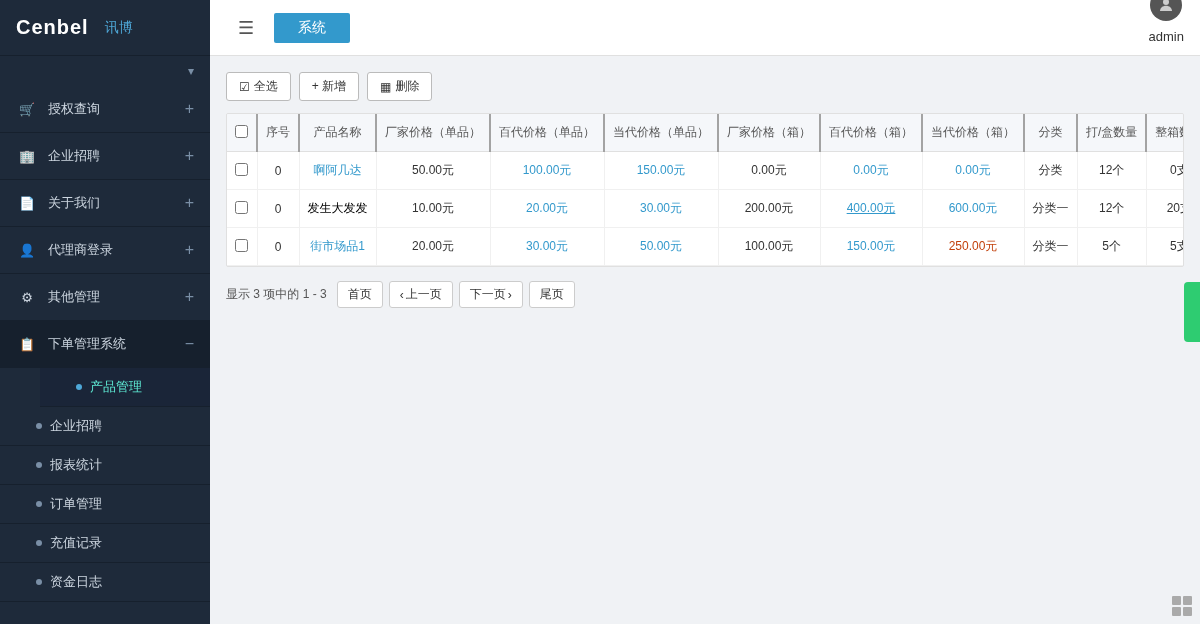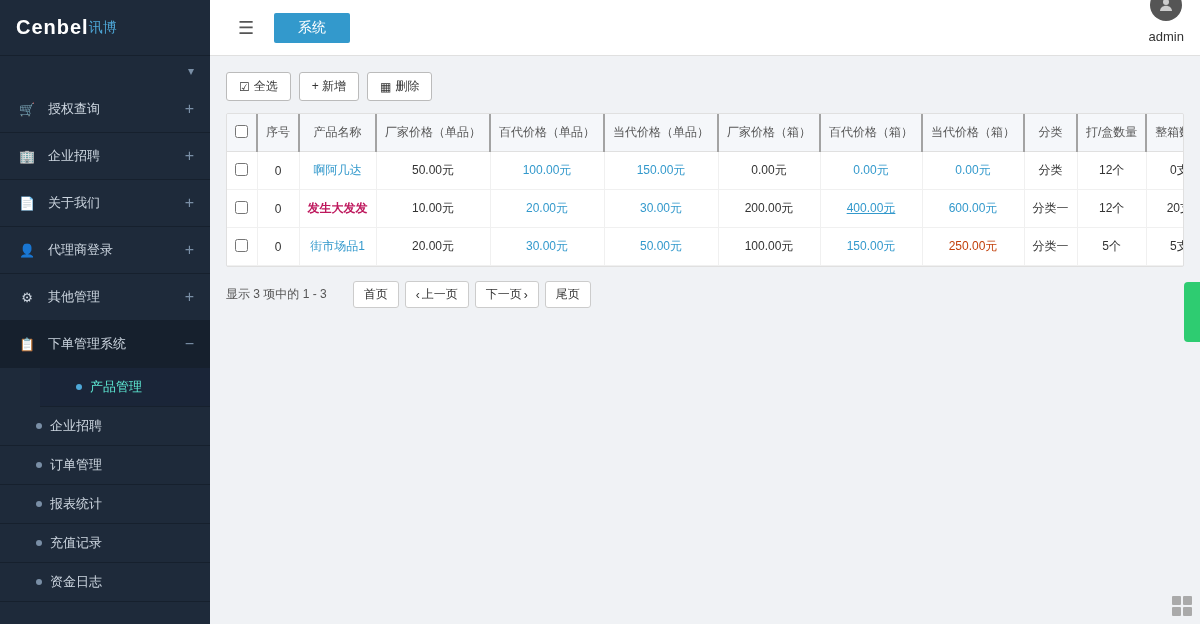--- a/index.html
+++ b/index.html
@@ -26,21 +26,21 @@
     }
     .sidebar-logo .logo-text {
       color: #fff;
       font-size: 20px;
       font-weight: bold;
       letter-spacing: 1px;
     }
     .sidebar-logo .logo-sub {
       color: #4ea8d8;
       font-size: 14px;
-      margin-left: 0;
+      margin-left: 16px;
     }
     .sidebar-collapse-btn {
       padding: 8px 16px;
       color: #7a8fa6;
       cursor: pointer;
       font-size: 12px;
       text-align: right;
     }
     .sidebar-item {
       display: flex;
@@ -193,21 +193,21 @@
     }
     input[type="checkbox"] { cursor: pointer; }
 
     
     .pagination {
       display: flex;
       align-items: center;
       gap: 6px;
       margin-top: 14px;
     }
-    .pagination-info { font-size: 12px; color: #555; margin-right: 20px; }
+    .pagination-info { font-size: 12px; color: #555; margin-right: 4px; }
     .page-btn {
       padding: 4px 10px;
       border: 1px solid #ccc;
       border-radius: 3px;
       cursor: pointer;
       font-size: 12px;
       background: #fff;
       color: #333;
       display: flex;
       align-items: center;
@@ -312,25 +312,25 @@
   <div class="sidebar-sub-item active">
     <span class="dot"></span>
     <span>产品管理</span>
   </div>
   <div class="sidebar-sub-item">
     <span class="dot" style="background:#7a8fa6;"></span>
     <span>企业招聘</span>
   </div>
   <div class="sidebar-sub-item">
     <span class="dot" style="background:#7a8fa6;"></span>
-    <span>订单管理</span>
+    <span>报表统计</span>
   </div>
   <div class="sidebar-sub-item">
     <span class="dot" style="background:#7a8fa6;"></span>
-    <span>报表统计</span>
+    <span>订单管理</span>
   </div>
   <div class="sidebar-sub-item">
     <span class="dot" style="background:#7a8fa6;"></span>
     <span>充值记录</span>
   </div>
   <div class="sidebar-sub-item">
     <span class="dot" style="background:#7a8fa6;"></span>
     <span>资金日志</span>
   </div>
 </div>
@@ -403,21 +403,21 @@
       <td style="color:#3399cc;">0.00元</td>
       <td style="color:#3399cc;">0.00元</td>
       <td>分类</td>
       <td>12个</td>
       <td>0支</td>
 
     </tr>
             <tr>
       <td><input type="checkbox" style=""></td>
       <td>0</td>
-      <td style="color:#be185d;font-weight:bold;">发生大发发</td>
+      <td style="color:#000000;">发生大发发</td>
       <td>10.00元</td>
       <td style="color:#3399cc;">20.00元</td>
       <td style="color:#3399cc;">30.00元</td>
       <td>200.00元</td>
       <td style="color:#3399cc;text-decoration:underline;">400.00元</td>
       <td style="color:#3399cc;">600.00元</td>
       <td>分类一</td>
       <td>12个</td>
       <td>20支</td>
 

